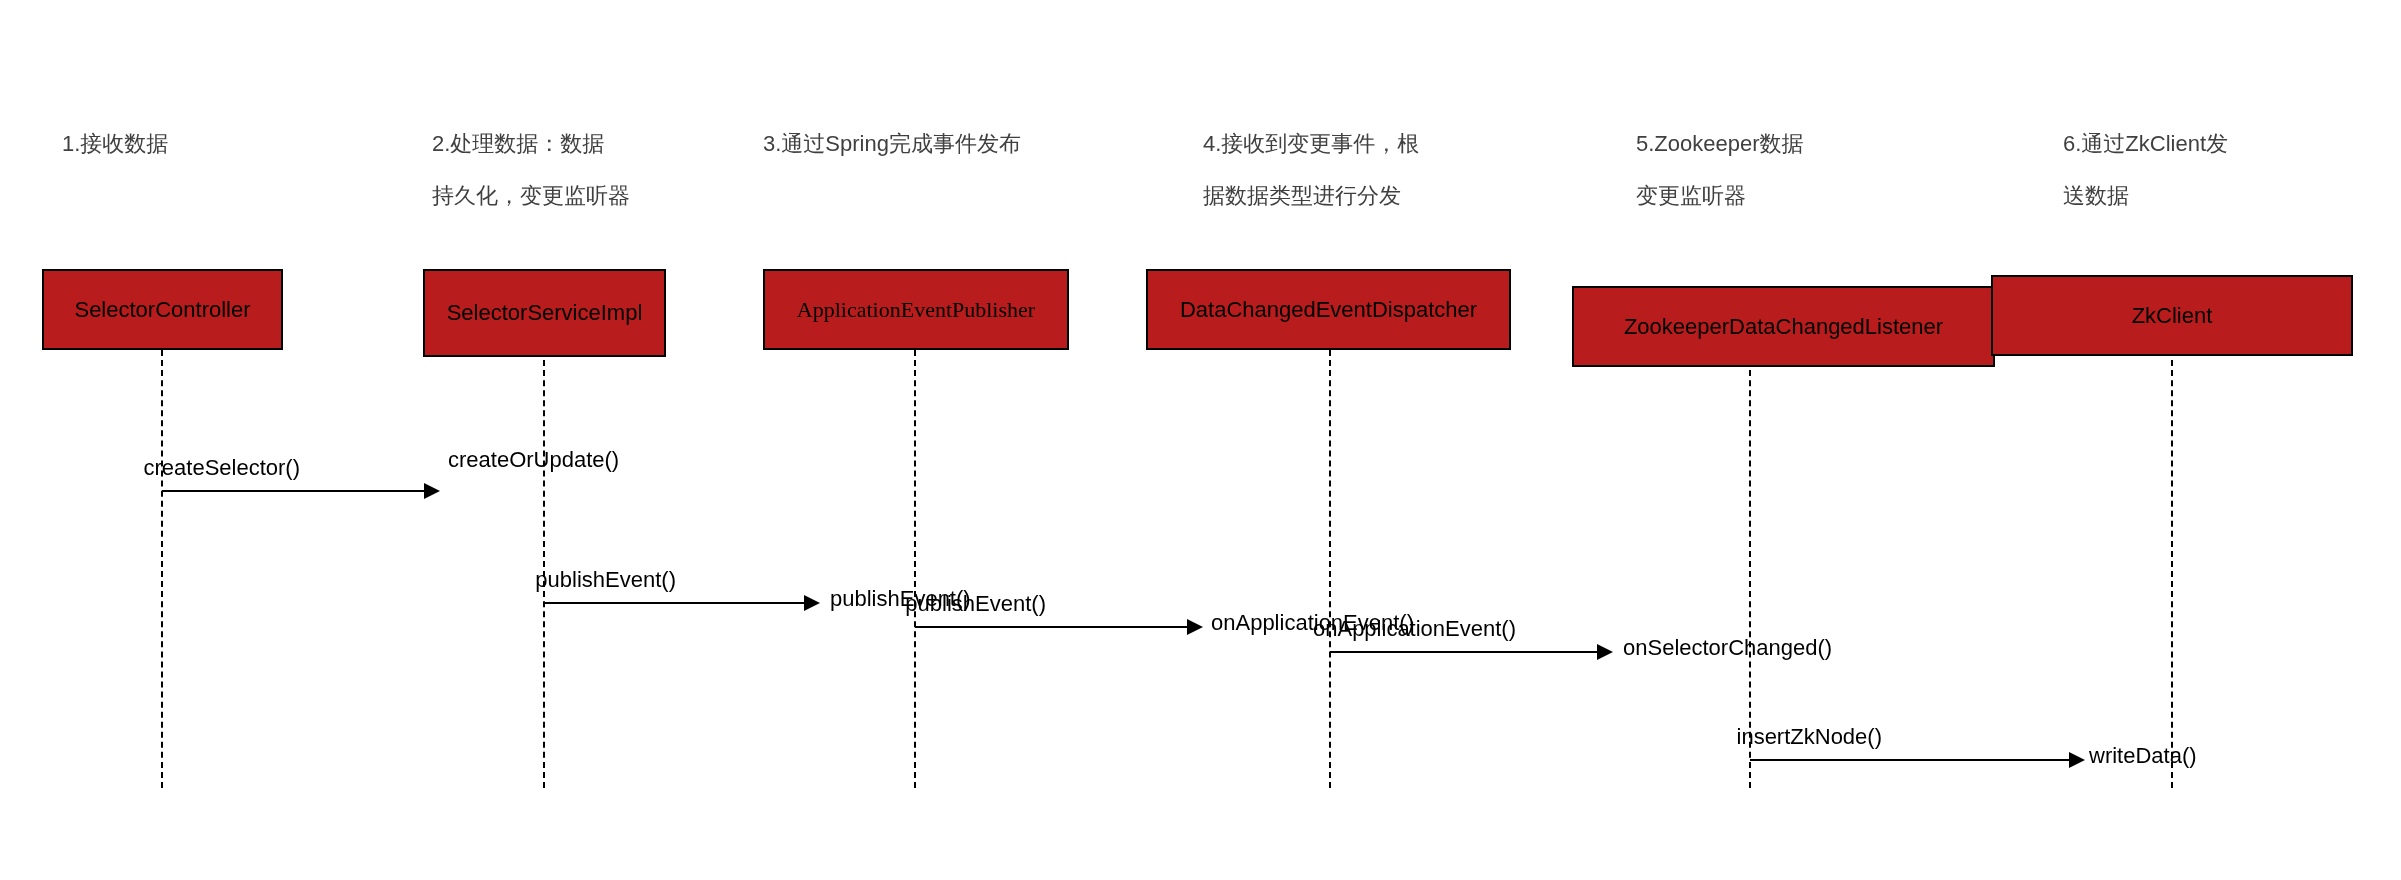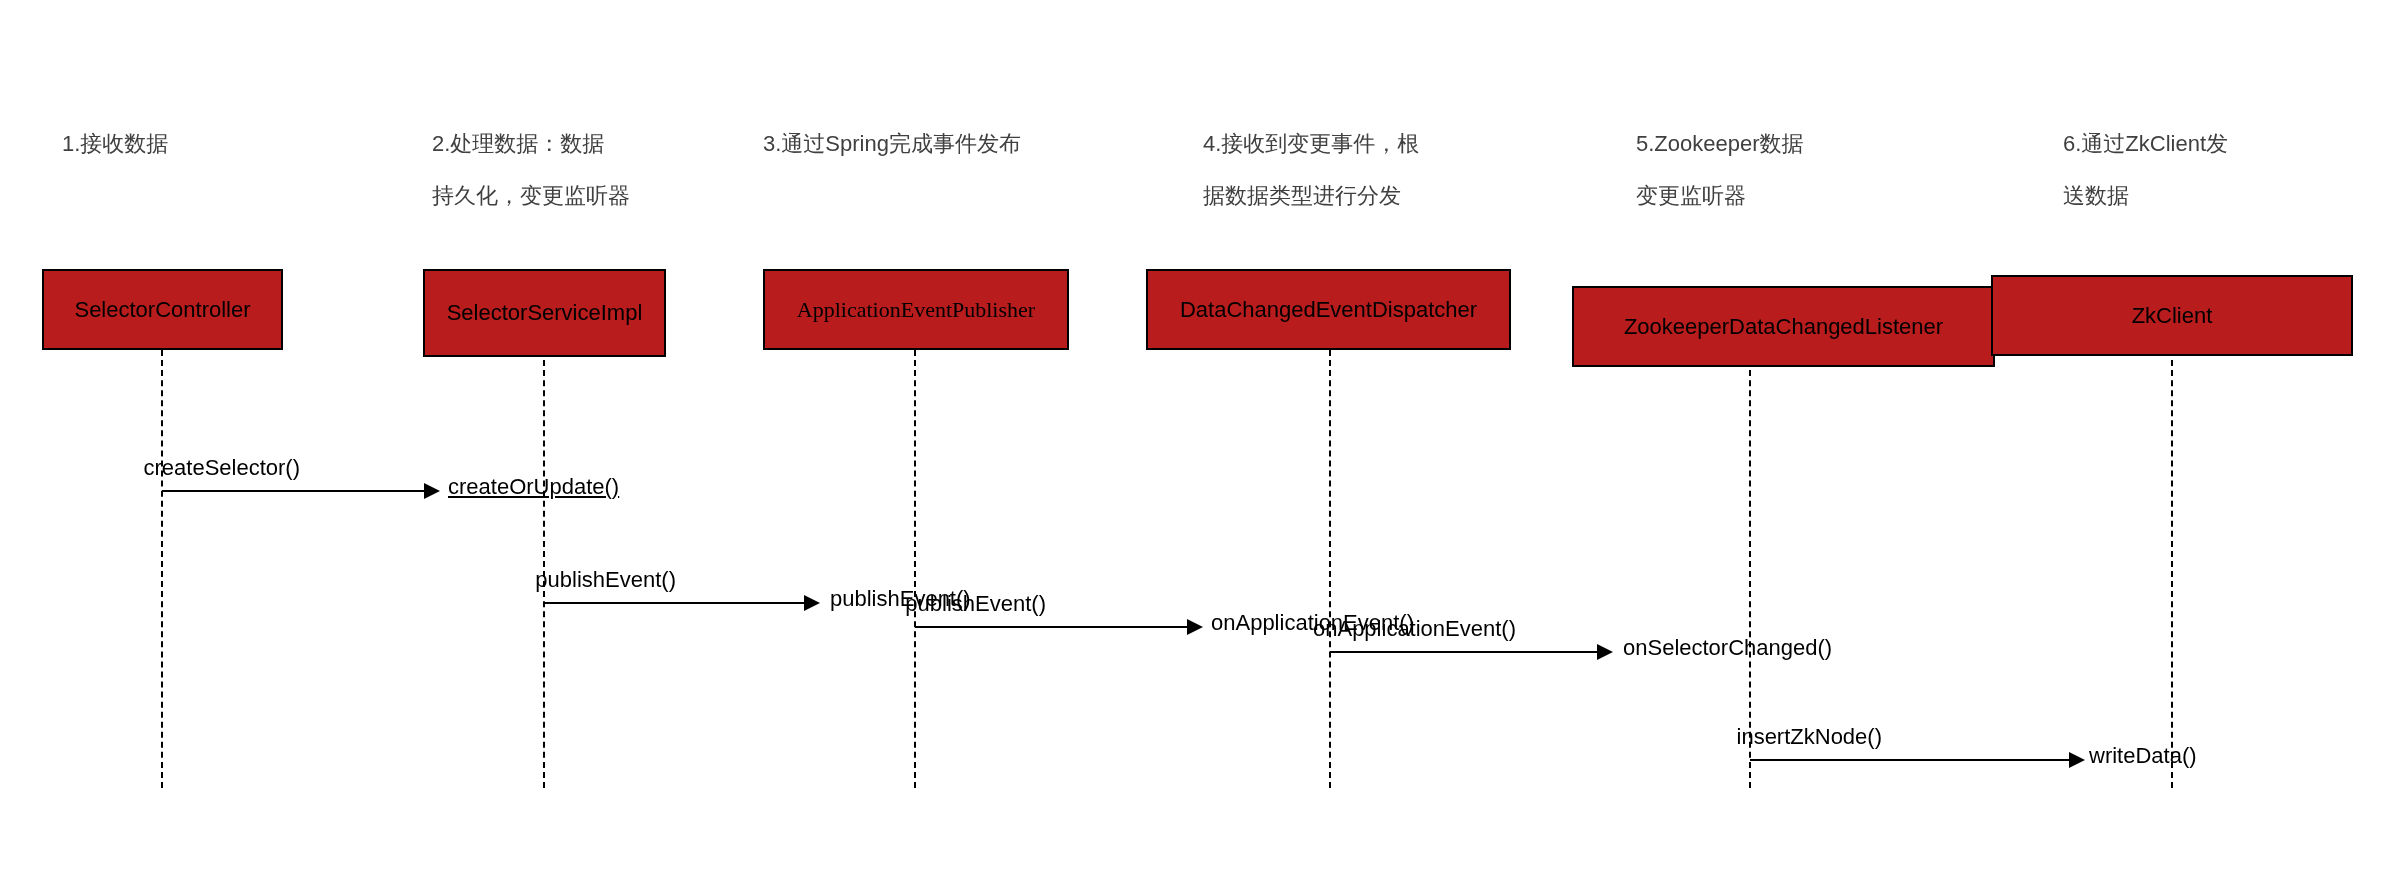--- a/index.html
+++ b/index.html
@@ -102,21 +102,21 @@
       <span class="plabel">ZookeeperDataChangedListener</span>
     </div>
     <div class="note" style="left: 2063px; top: 118px;"><span class="l1">6.通过ZkClient发</span><span class="l2">送数据</span></div>
     <div class="lifeline" style="left: 2171px; top: 350px; height: 438px;"></div>
     <div class="pbox" style="left: 1991px; top: 269px; width: 362px; height: 81px; margin-top: 6px;">
       <span class="plabel">ZkClient</span>
     </div>
     <div class="msg-line" style="left: 162px; top: 490px; width: 264px;"></div>
     <div class="arrowhead" style="left: 424px; top: 483px;"></div>
     <div class="msg-src-label" style="left: 0px; width: 300px; top: 455px;">createSelector()</div>
-    <div class="msg-dst-label" style="left: 448px; top: 474px; text-decoration: underline;">createOrUpdate()</div>
+    <div class="msg-dst-label" style="left: 448px; top: 447px;">createOrUpdate()</div>
     <div class="msg-line" style="left: 544px; top: 602px; width: 262px;"></div>
     <div class="arrowhead" style="left: 804px; top: 595px;"></div>
     <div class="msg-src-label" style="left: 0px; width: 676px; top: 567px;">publishEvent()</div>
     <div class="msg-dst-label" style="left: 830px; top: 586px;">publishEvent()</div>
     <div class="msg-line" style="left: 915px; top: 626px; width: 274px;"></div>
     <div class="arrowhead" style="left: 1187px; top: 619px;"></div>
     <div class="msg-src-label" style="left: 0px; width: 1046px; top: 591px;">publishEvent()</div>
     <div class="msg-dst-label" style="left: 1211px; top: 610px;">onApplicationEvent()</div>
     <div class="msg-line" style="left: 1330px; top: 651px; width: 269px;"></div>
     <div class="arrowhead" style="left: 1597px; top: 644px;"></div>

